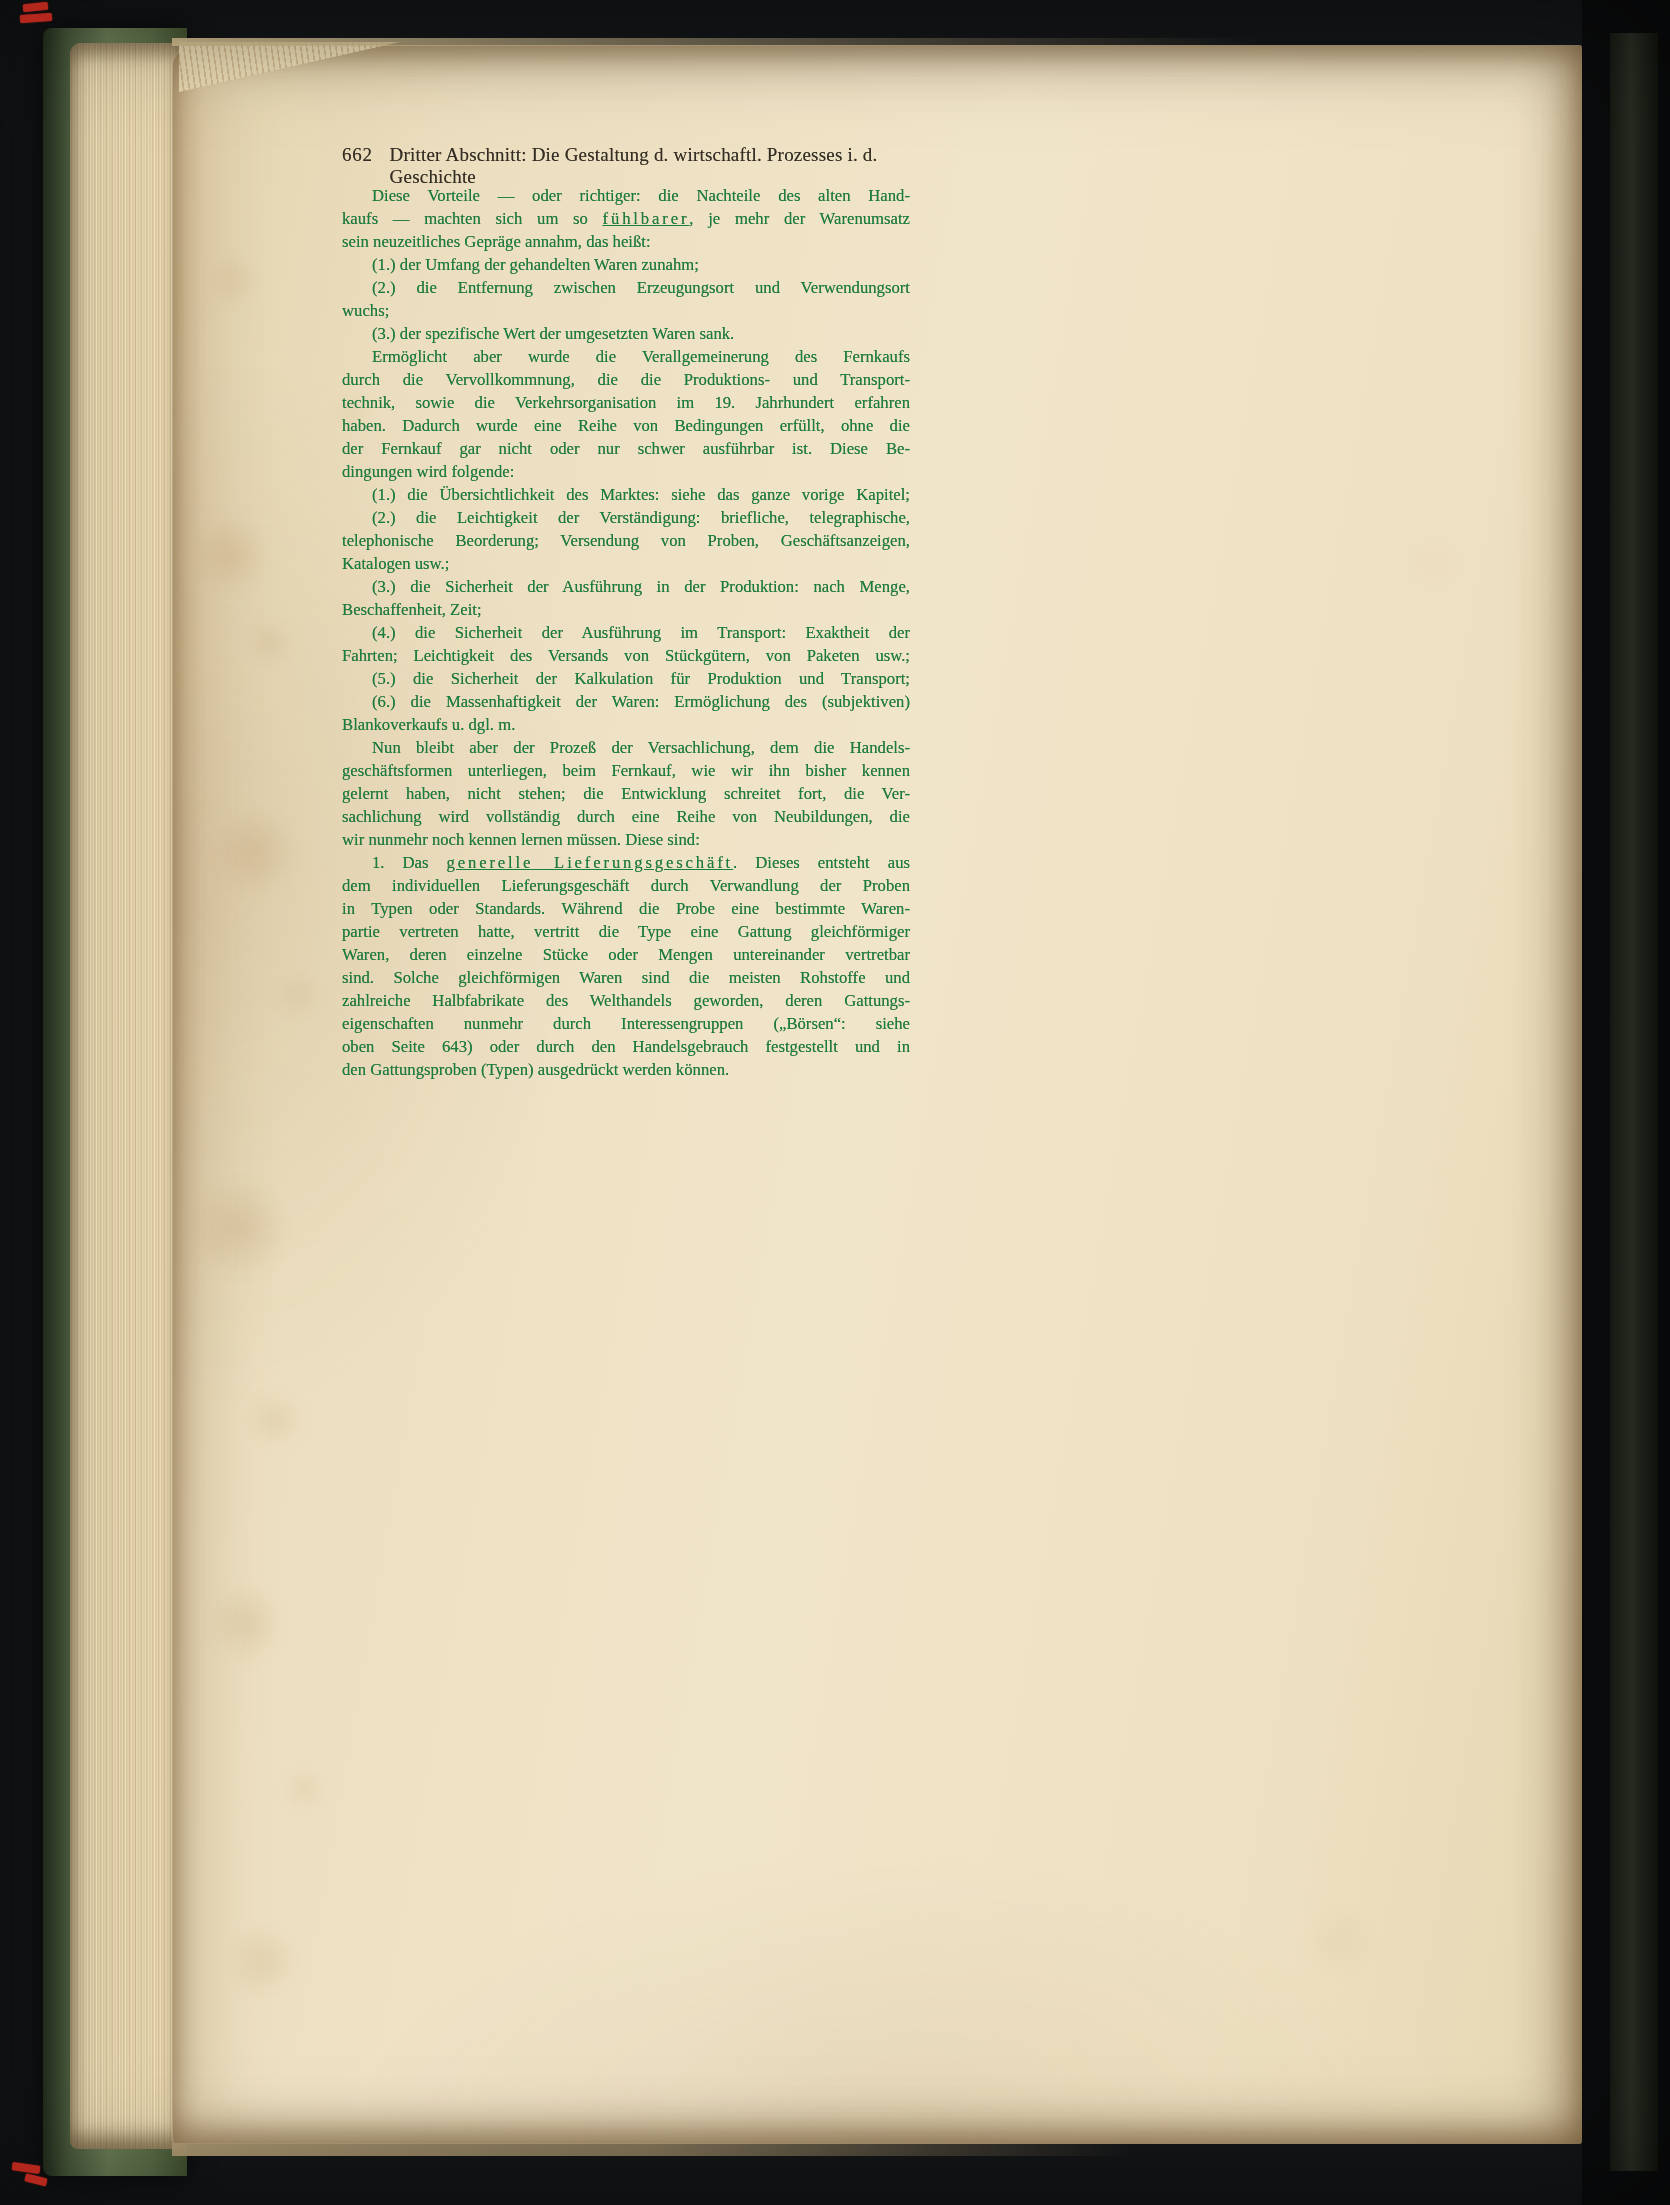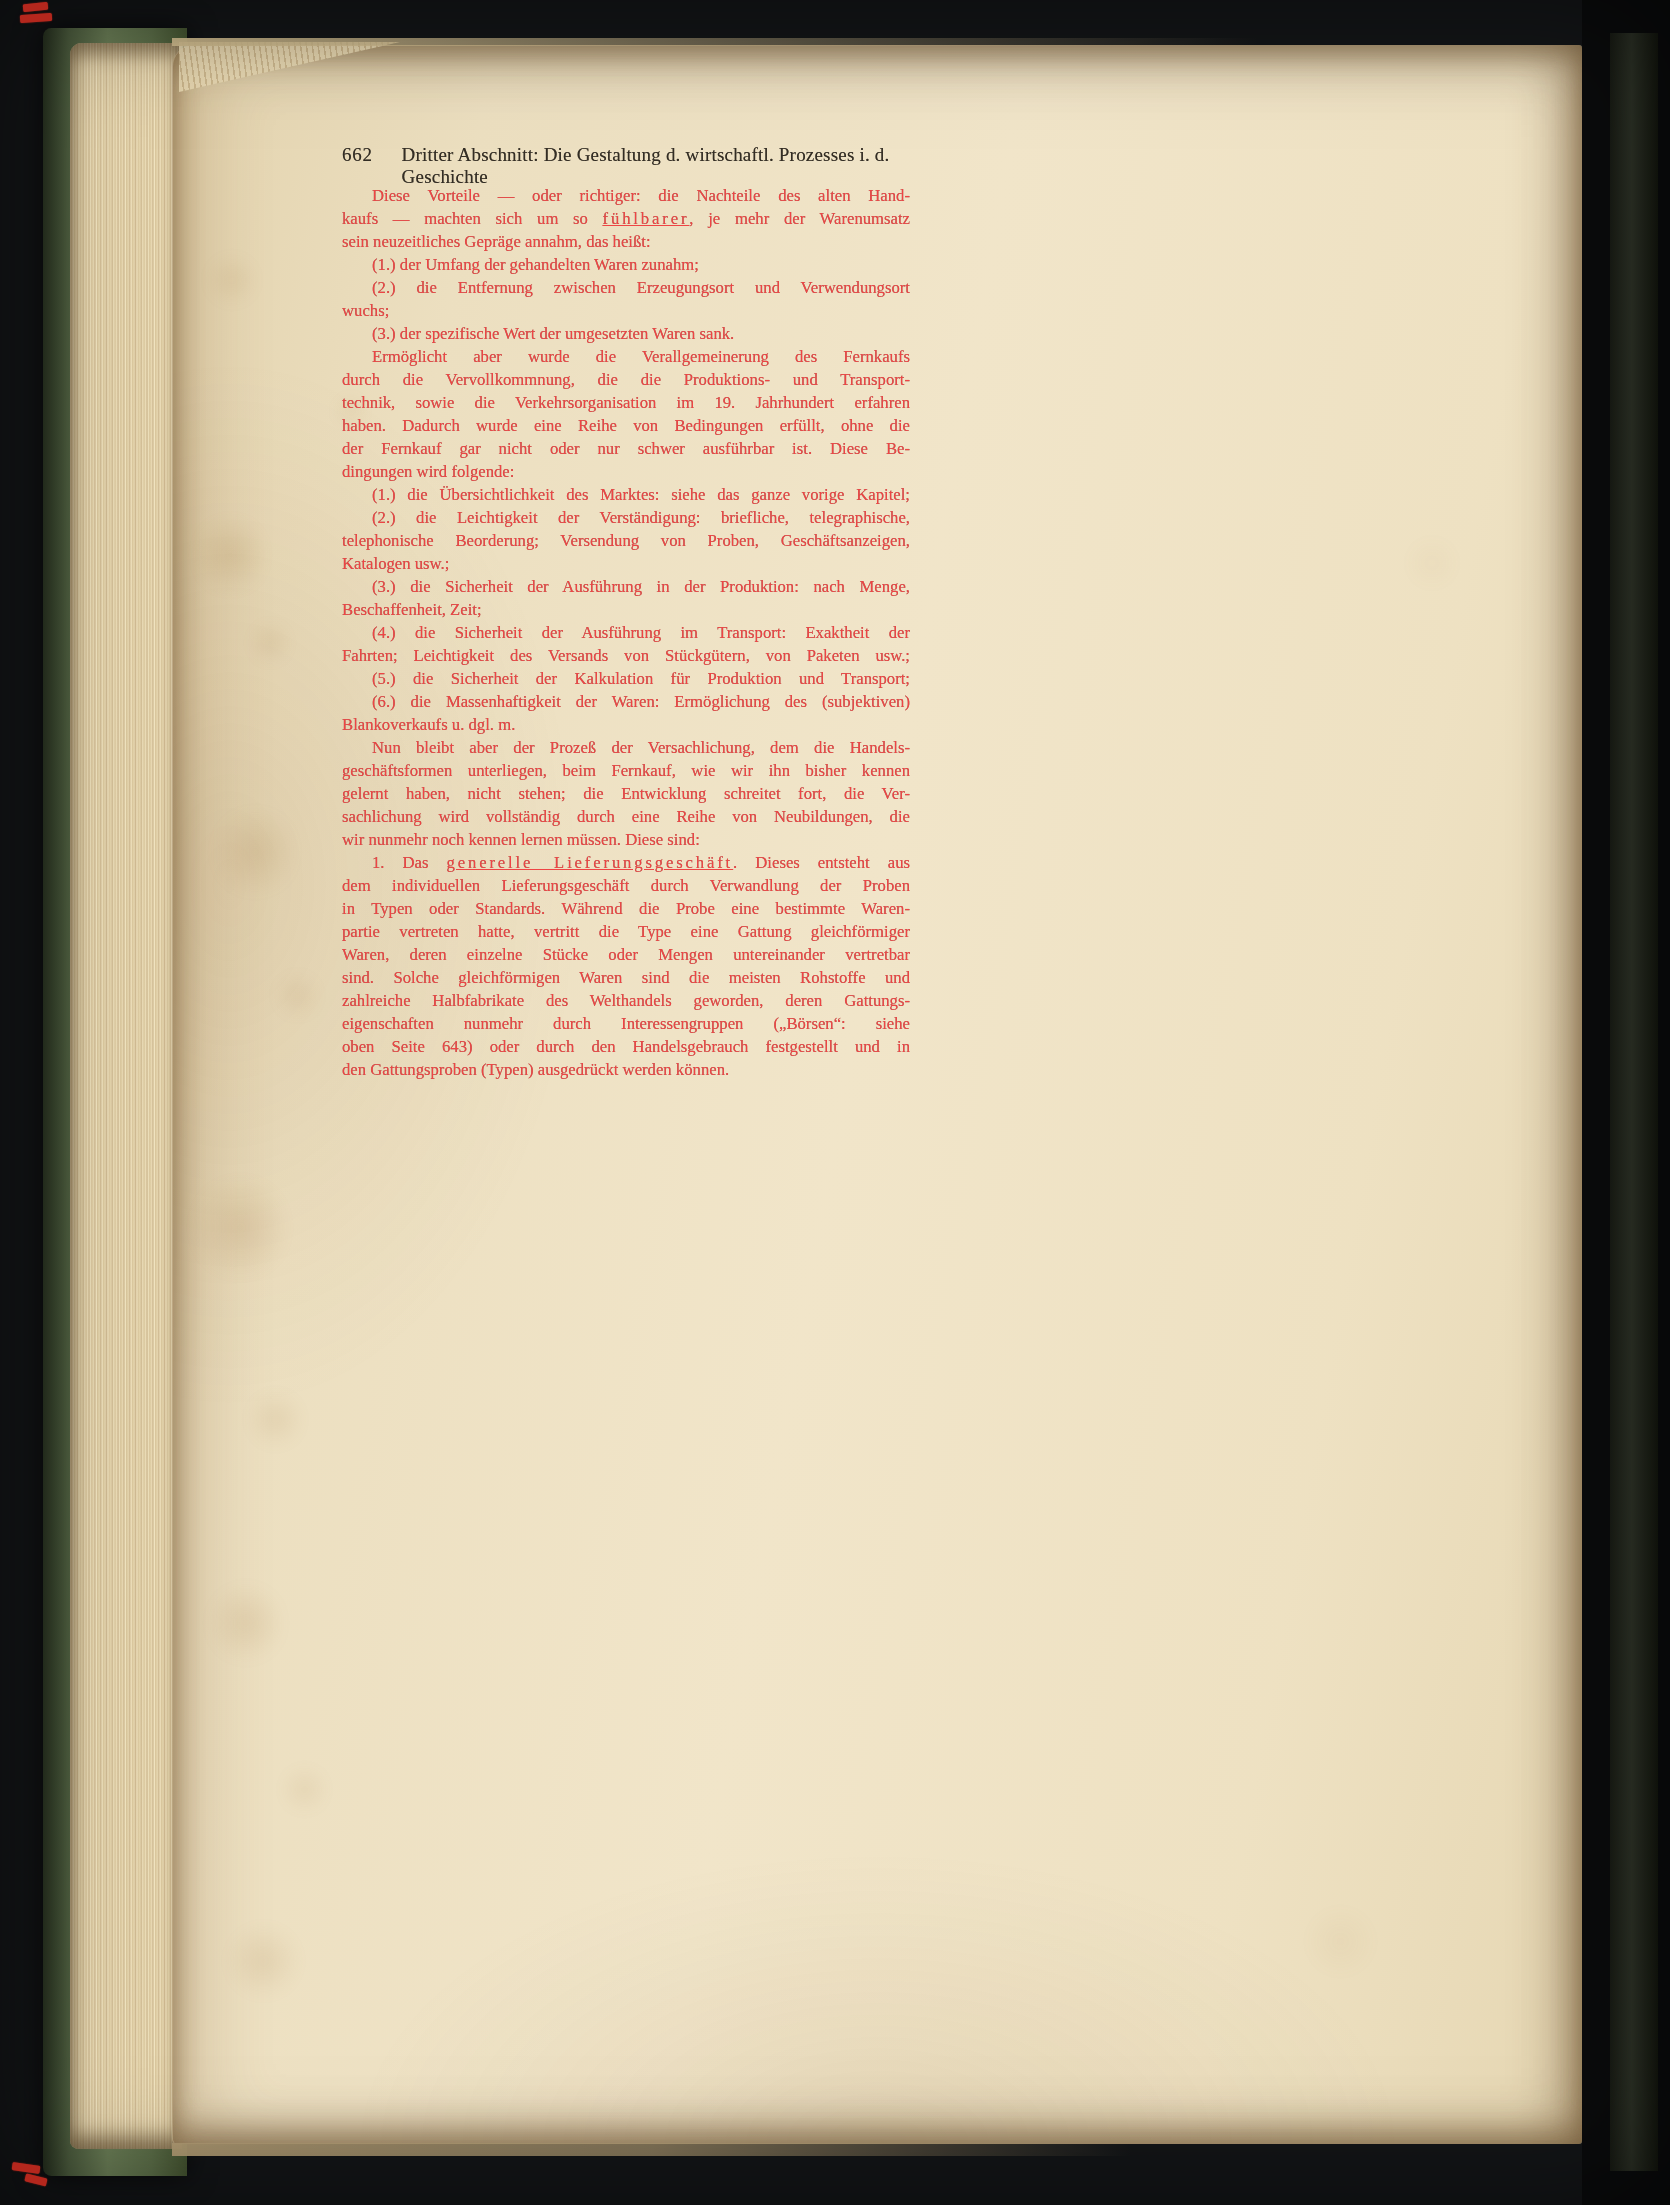--- a/index.html
+++ b/index.html
@@ -46,26 +46,26 @@
 
   
   .spot { position:absolute; border-radius:50%; filter:blur(7.5px); z-index:5;
     background:radial-gradient(circle, rgba(150,105,50,0.55), rgba(150,105,50,0) 70%); }
 
   
   .mark { position:absolute; background:#b4271d; border-radius:1.7px; z-index:70; box-shadow:0 0 1.7px rgba(180,39,29,.7); }
 
   
   .header { position:absolute; left:342px; top:144px; width:585px; z-index:6;
-    display:flex; align-items:baseline; color:#332d24; text-shadow:0 0 0.4px rgba(51,45,36,.55);gap:12px; }
+    display:flex; align-items:baseline; color:#332d24; text-shadow:0 0 0.4px rgba(51,45,36,.55); }
   .pagenum { font-size:19px; letter-spacing:0.8px; margin-right:16.7px; }
   .running-title { font-size:19px; letter-spacing:0.2px; }
 
   .textblock { position:absolute; left:342px; top:184px; width:568px; z-index:6;
-    color:#ef4444; font-size:16.7px; line-height:23px; text-shadow:0 0 0.4px rgba(51,45,36,.55); }
+    color:#15803d; font-size:16.7px; line-height:23px; text-shadow:0 0 0.4px rgba(51,45,36,.55); }
   .line { height:23px; text-align:justify; text-align-last:left; }
   .line.full { text-align-last:justify; }
   .line.indent { padding-left:30px; }
   .sperr { letter-spacing:0.17em;text-decoration:underline; }
 
   .vignette { position:absolute; inset:0; z-index:60; pointer-events:none;
     box-shadow:inset 0 0 125px rgba(0,0,0,0.5); }
 </style>
 </head>
 <body>

